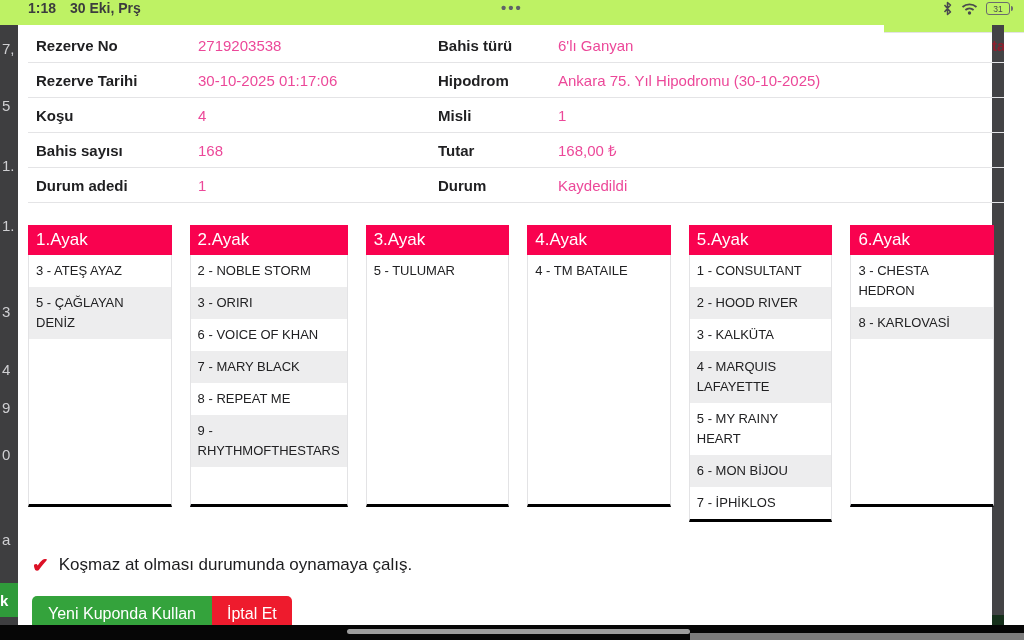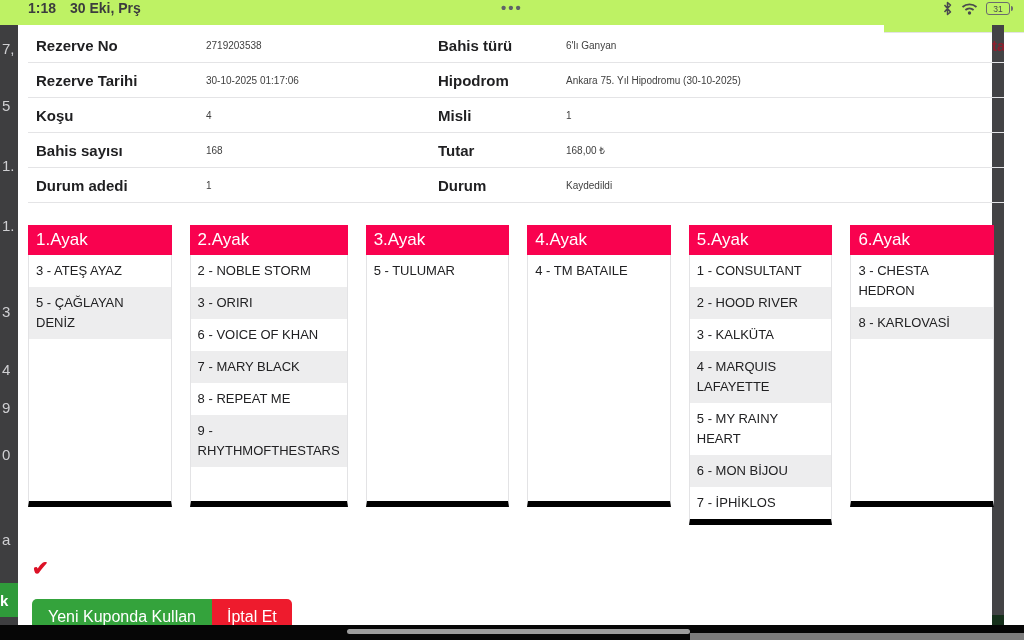--- a/index.html
+++ b/index.html
@@ -36,30 +36,30 @@
 
   
   .card { position:absolute; left:18px; top:25px; width:866px; height:600px;
     background:#ffffff; z-index:2; padding:3px 0 0 10px; }
 
   
   .info-table { width:976px; }
   .info-row { display:grid; grid-template-columns:170px 232px 128px auto;
     height:35px; align-items:center; border-bottom:1px solid #e4e4e6; }
   .info-label { font-weight:700; font-size:15px; color:#1f1f21; padding-left:8px; }
-  .info-value { font-size:10px; color:#404040;margin-left:8px; }
+  .info-value { font-size:15px; color:#ec4899; }
 
   
   .legs { display:flex; gap:18px; margin-top:22px; width:966px; }
   .leg-col { width:159px; display:flex; flex-direction:column; }
   .leg-header { height:30px; background:#f9024f; color:#ffffff; font-size:17px;
     padding:3px 8px; display:flex; align-items:center; }
   .leg-body { min-height:252px; background:#ffffff;
     border-left:1px solid #e3e3e5; border-right:1px solid #e3e3e5;
-    border-bottom:6px solid #000000; display:flex; flex-direction:column; }
+    border-bottom:3px solid #000000; display:flex; flex-direction:column; }
   .leg-cell { padding:6px 7px; font-size:13px; line-height:20px; color:#212123;
     background:#ffffff; word-wrap:break-word; }
   .leg-cell.alt { background:#ededee; }
 
   
   .note { display:flex; align-items:center; gap:10px; margin-top:32px; margin-left:4px; }
   .note-check { color:#dc1126; font-size:20px; font-weight:700; line-height:22px; }
   .note-text { font-size:17px; color:#1d1d1f; }
 
   
@@ -204,20 +204,21 @@
         <div class="leg-header">6.Ayak</div>
         <div class="leg-body">
           <div class="leg-cell">3 - CHESTA HEDRON</div>
           <div class="leg-cell alt">8 - KARLOVASİ</div>
         </div>
       </div>
     </div>
 
   <div class="note">
     <span class="note-check">✔</span>
+    <span class="note-text">Koşmaz at olması durumunda oynamaya çalış.</span>
   </div>
 
   <div class="btn-row">
     <button class="btn btn-green">Yeni Kuponda Kullan</button>
     <button class="btn btn-red">İptal Et</button>
   </div>
 
 </div>
 
 <div class="bottom-bar">

